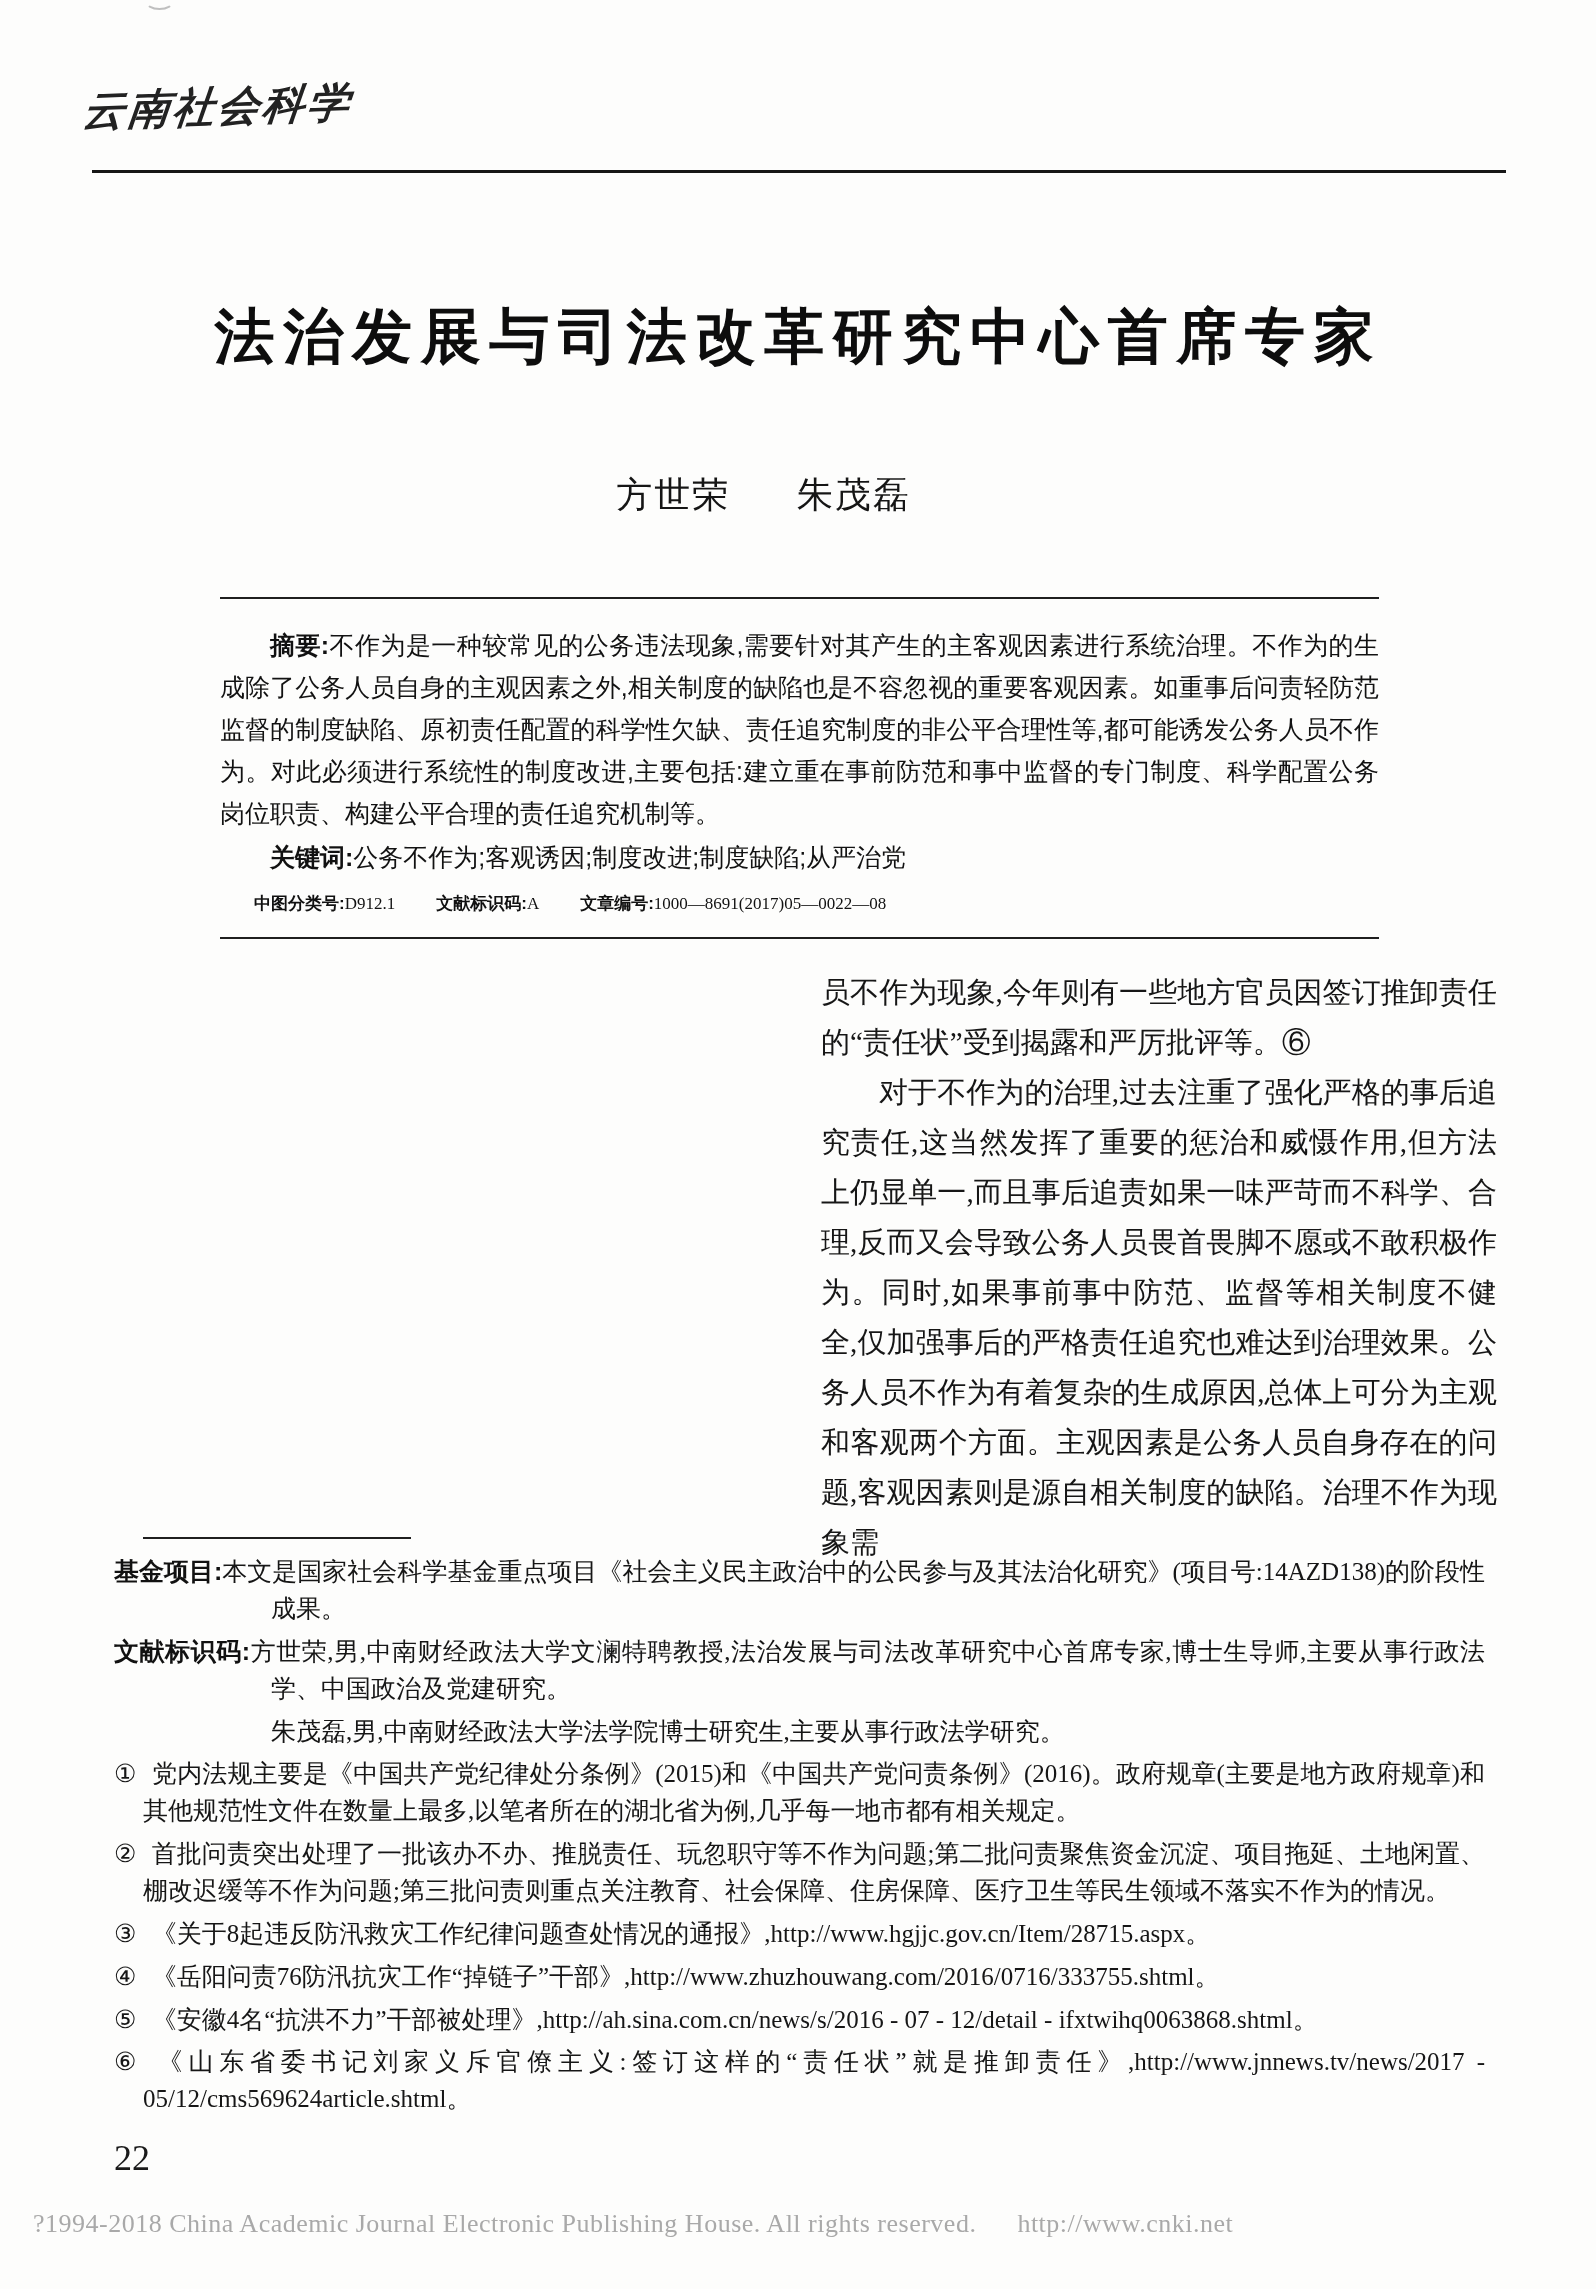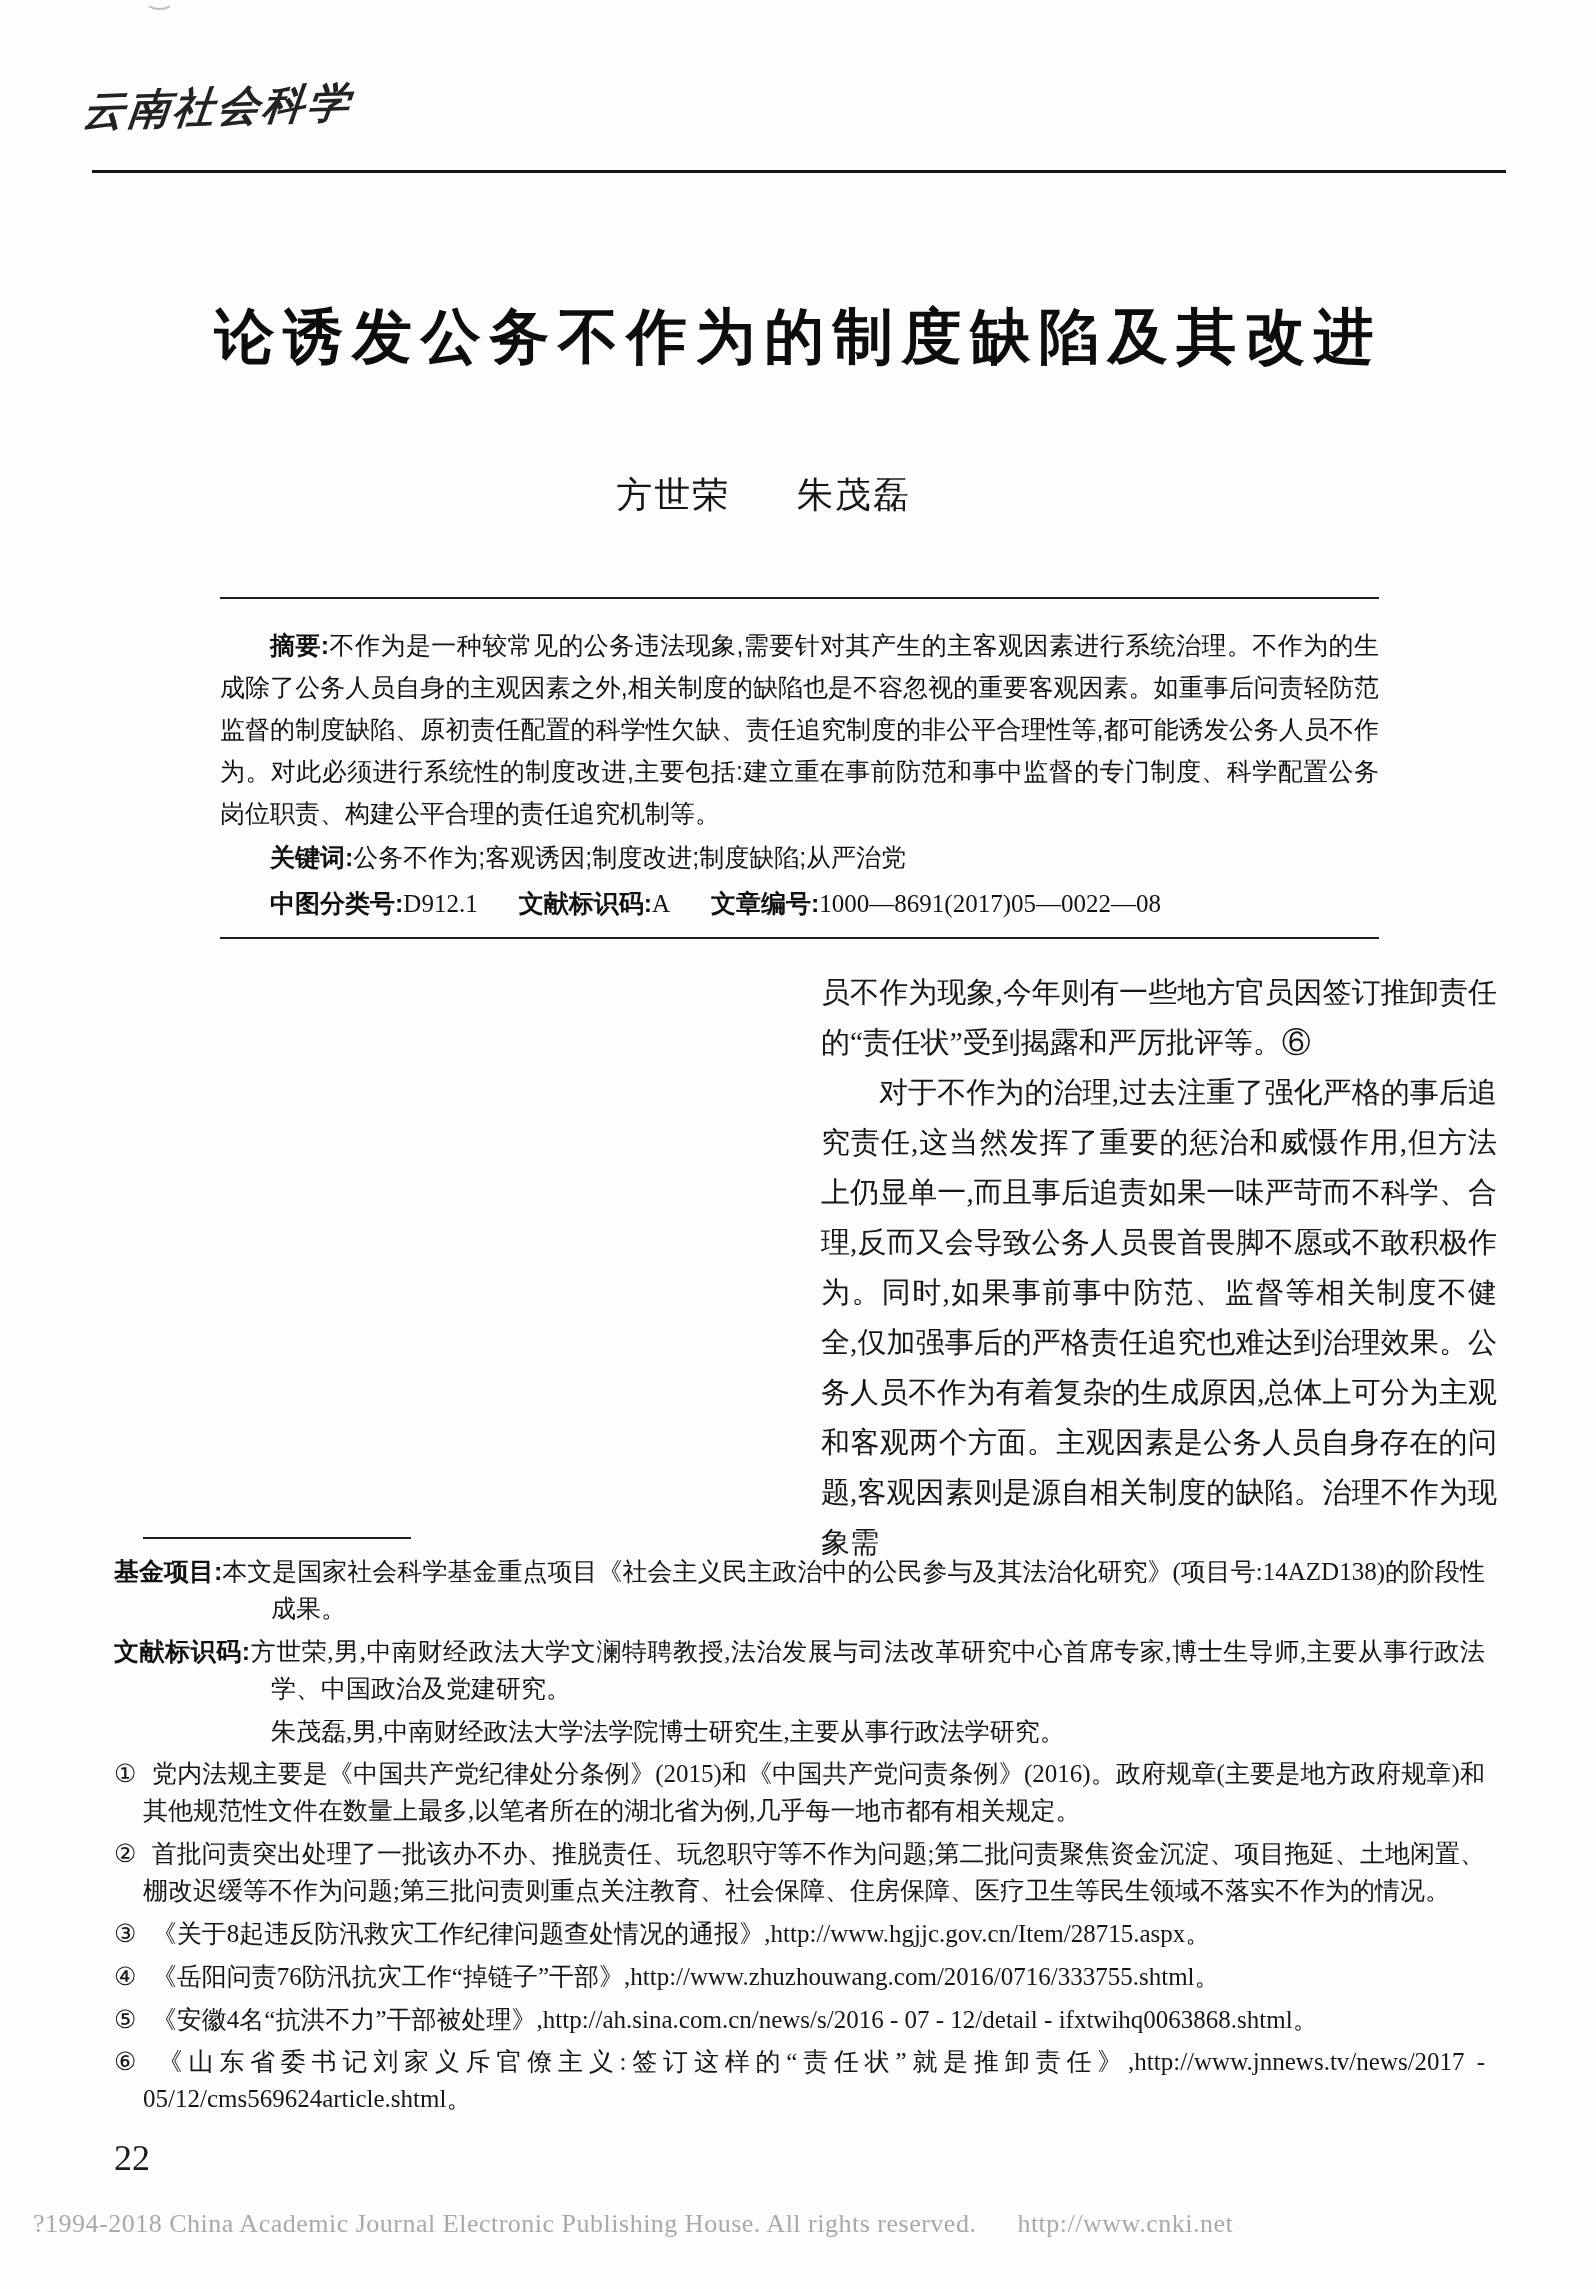--- a/index.html
+++ b/index.html
@@ -52,21 +52,21 @@
     font-size:25px;line-height:42px;
     text-align:justify;text-indent:2em;color:#121212;
   }
   .kw-line{
     margin-top:3.9px !important;
     font-family:"Liberation Sans","DejaVu Sans",sans-serif;
     font-size:25px;line-height:39px;text-indent:2em;color:#121212;
   }
   .meta-line{
     margin-top:7.7px !important;
-    font-size:25px;line-height:39px;text-indent:2em;color:#121212;
+    font-size:17px;line-height:39px;text-indent:2em;color:#121212;
     font-family:"Liberation Serif","DejaVu Serif",serif;
   }
   .lbl{
     font-family:"Liberation Sans","DejaVu Sans",sans-serif;
     font-weight:bold;color:#111;
   }
   .meta-line .val{margin-right:41px;}
   .meta-line .val:last-child{margin-right:0;}
   .abs-bottom-rule{margin-top:13.5px;}
 
@@ -111,21 +111,21 @@
 </head>
 <body>
 
 <div class="page">
 
   <div class="corner-mark"></div>
 
   <div class="journal-logo">云南社会科学</div>
   <div class="header-rule"></div>
 
-  <h1 class="article-title">论诱发公务不作为的制度缺陷及其改进</h1>
+  <h1 class="article-title">法治发展与司法改革研究中心首席专家</h1>
 
   <div class="authors">
     <span>方世荣</span>
     <span>朱茂磊</span>
   </div>
 
   <div class="abstract-block">
     <div class="rule"></div>
     <p class="abs-text"><span class="lbl">摘要:</span><span>不作为是一种较常见的公务违法现象,需要针对其产生的主客观因素进行系统治理。不作为的生成除了公务人员自身的主观因素之外,相关制度的缺陷也是不容忽视的重要客观因素。如重事后问责轻防范监督的制度缺陷、原初责任配置的科学性欠缺、责任追究制度的非公平合理性等,都可能诱发公务人员不作为。对此必须进行系统性的制度改进,主要包括:建立重在事前防范和事中监督的专门制度、科学配置公务岗位职责、构建公平合理的责任追究机制等。</span></p>
     <p class="kw-line"><span class="lbl">关键词:</span><span>公务不作为;客观诱因;制度改进;制度缺陷;从严治党</span></p>

